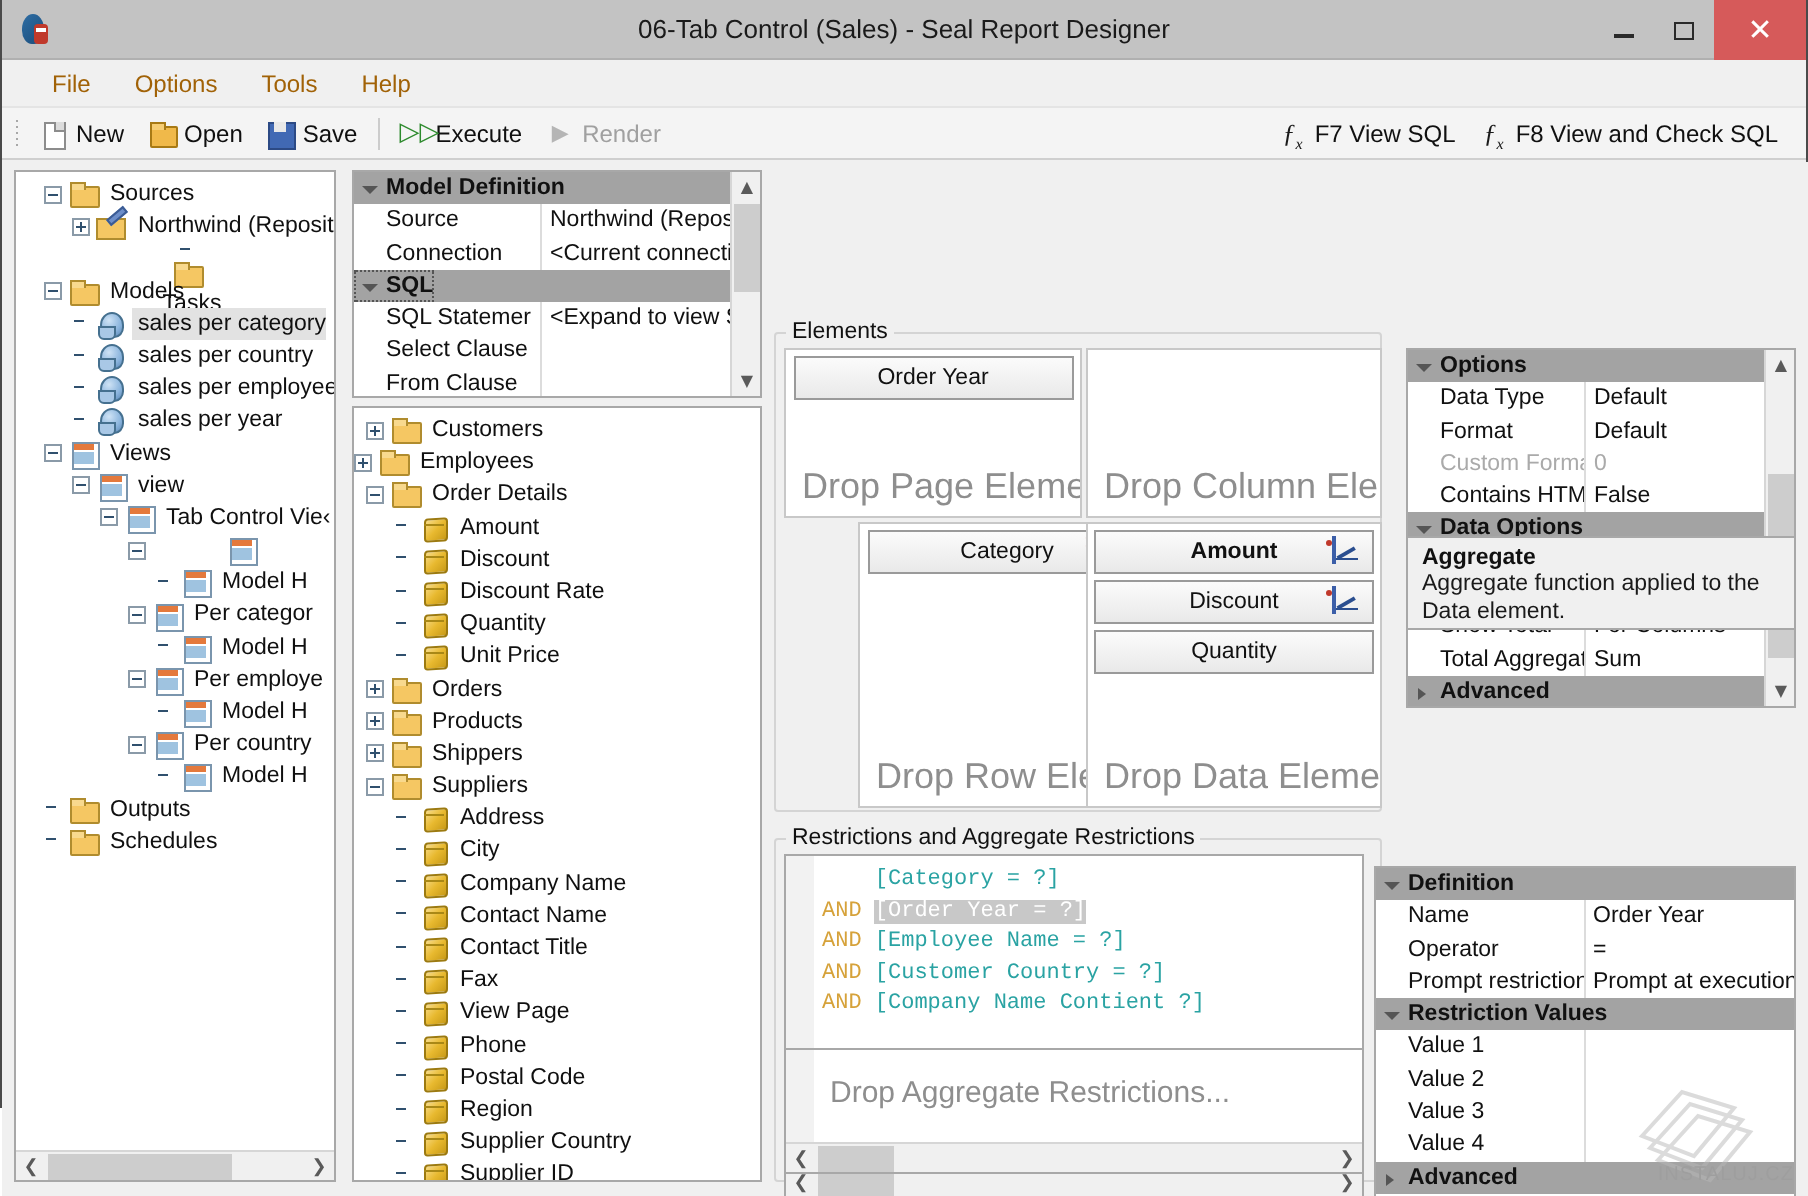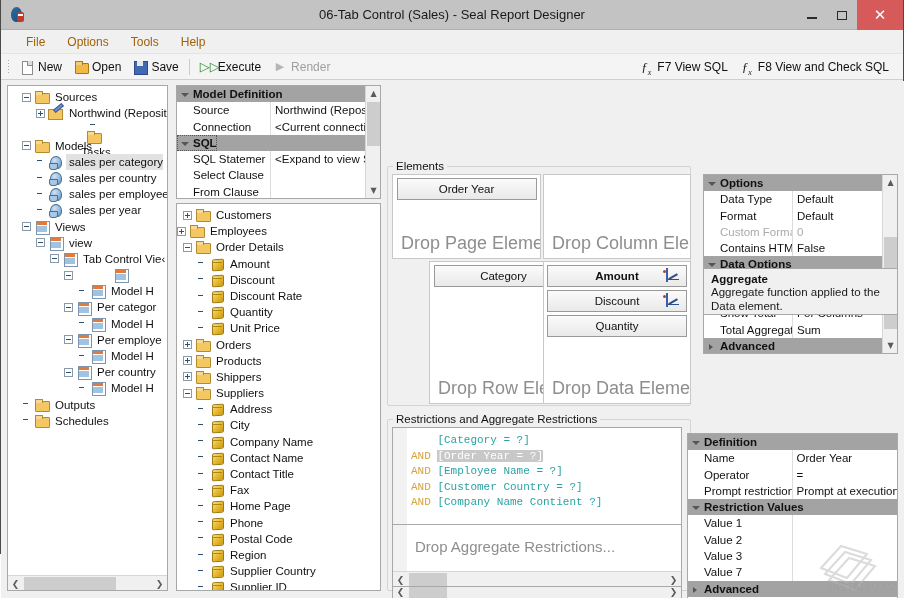--- a/index.html
+++ b/index.html
@@ -783,21 +783,21 @@
             <span class="lbl">Contact Title</span>
           </div>
           <div class="node" style="padding-left: 20px;">
             <span class="exp none"></span>
             <span class="icn col"></span>
             <span class="lbl">Fax</span>
           </div>
           <div class="node" style="padding-left: 20px;">
             <span class="exp none"></span>
             <span class="icn col"></span>
-            <span class="lbl">Home Page</span>
+            <span class="lbl">View Page</span>
           </div>
           <div class="node" style="padding-left: 20px;">
             <span class="exp none"></span>
             <span class="icn col"></span>
             <span class="lbl">Phone</span>
           </div>
           <div class="node" style="padding-left: 20px;">
             <span class="exp none"></span>
             <span class="icn col"></span>
             <span class="lbl">Postal Code</span>
@@ -971,21 +971,21 @@
           </div>
           <div class="pgrow">
             <div class="pk">Value 2</div>
             <div class="pv"></div>
           </div>
           <div class="pgrow">
             <div class="pk">Value 3</div>
             <div class="pv"></div>
           </div>
           <div class="pgrow">
-            <div class="pk">Value 7</div>
+            <div class="pk">Value 4</div>
             <div class="pv"></div>
           </div>
           <div class="pgrow cat">
             <div class="pk">Advanced</div>
           </div>
         </div>
     </div>
 
     <div class="watermark">
       <svg width="118" height="62" viewBox="0 0 118 62">

